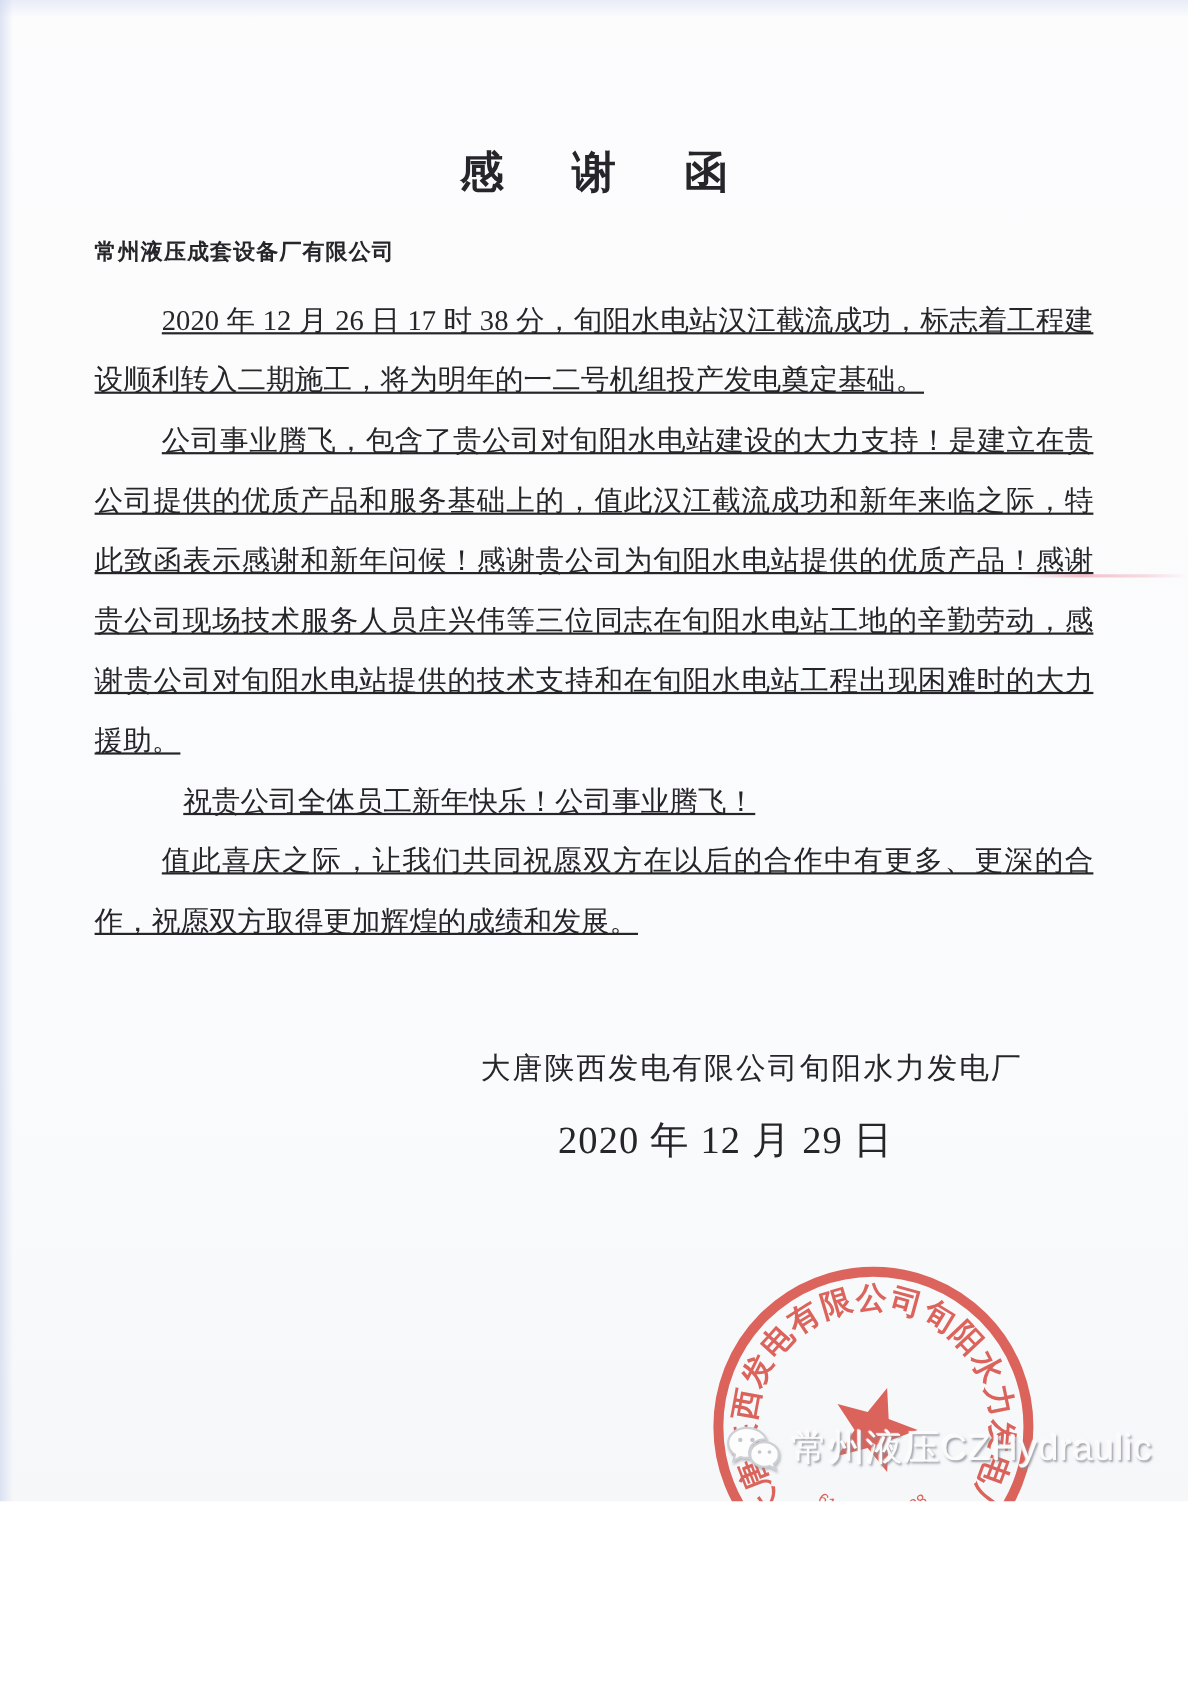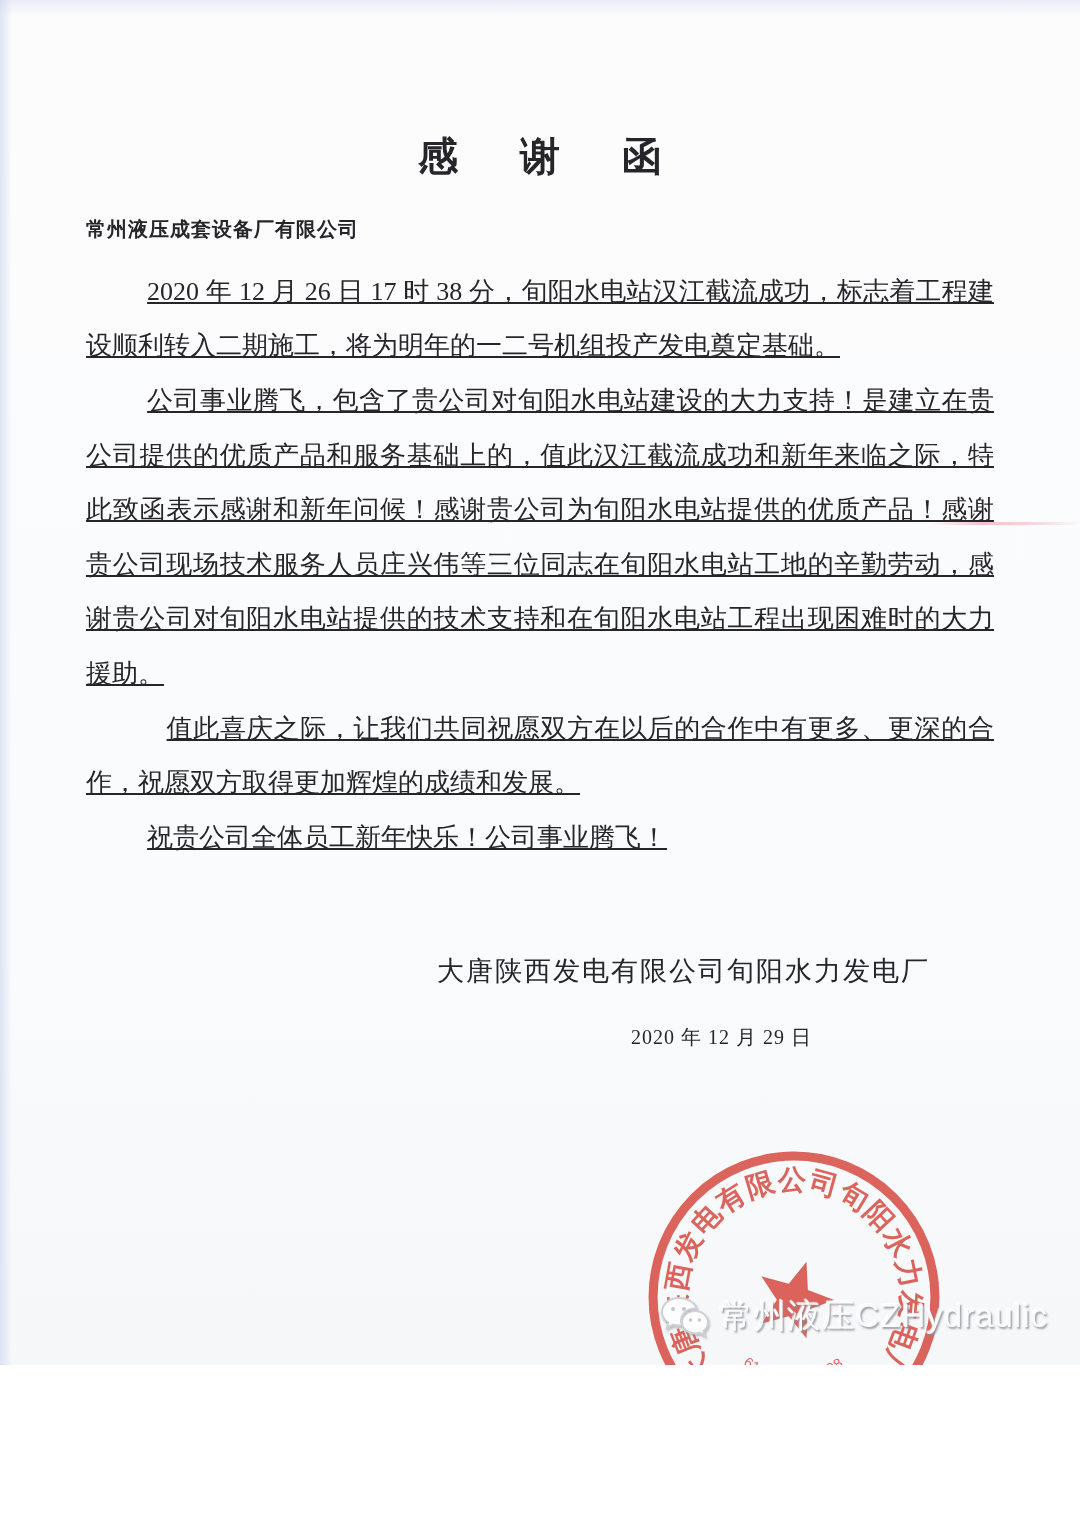--- a/index.html
+++ b/index.html
@@ -47,21 +47,21 @@
     padding-right: 150px;
     text-align: right;
     font-size: 27px;
     line-height: 40px;
     letter-spacing: 2px;
   }
   .sign-date {
     margin-top: 26px;
     padding-right: 268px;
     text-align: right;
-    font-size: 20px;
+    font-size: 35px;
     line-height: 40px;
     letter-spacing: 1px;
   }
   .seal {
     position: absolute;
     left: 643px;
     top: 1146px;
     width: 302px;
     height: 302px;
     opacity: 0.85;
@@ -100,22 +100,22 @@
 
 <div class="page" style="--ink: #26262a; --seal: #dd4b41;">
 
   <h1 class="title">感 谢 函</h1>
 
   <div class="recipient">常州液压成套设备厂有限公司</div>
 
   <div class="letter-body">
       <p class="para">2020 年 12 月 26 日 17 时 38 分，旬阳水电站汉江截流成功，标志着工程建设顺利转入二期施工，将为明年的一二号机组投产发电奠定基础。</p>
       <p class="para">公司事业腾飞，包含了贵公司对旬阳水电站建设的大力支持！是建立在贵公司提供的优质产品和服务基础上的，值此汉江截流成功和新年来临之际，特此致函表示感谢和新年问候！感谢贵公司为旬阳水电站提供的优质产品！感谢贵公司现场技术服务人员庄兴伟等三位同志在旬阳水电站工地的辛勤劳动，感谢贵公司对旬阳水电站提供的技术支持和在旬阳水电站工程出现困难时的大力援助。</p>
+      <p class="para">祝贵公司全体员工新年快乐！公司事业腾飞！</p>
       <p class="para">值此喜庆之际，让我们共同祝愿双方在以后的合作中有更多、更深的合作，祝愿双方取得更加辉煌的成绩和发展。</p>
-      <p class="para">祝贵公司全体员工新年快乐！公司事业腾飞！</p>
     </div>
 
   <div class="signature">大唐陕西发电有限公司旬阳水力发电厂</div>
   <div class="sign-date">2020 年 12 月 29 日</div>
 
   <div class="scan-line"></div>
 
   <svg class="seal" viewBox="0 0 300 300" aria-hidden="true">
     <defs>
       <path id="ringPath" d="M 74.3 225.7 A 107 107 0 1 1 225.7 225.7" fill="none"></path>

